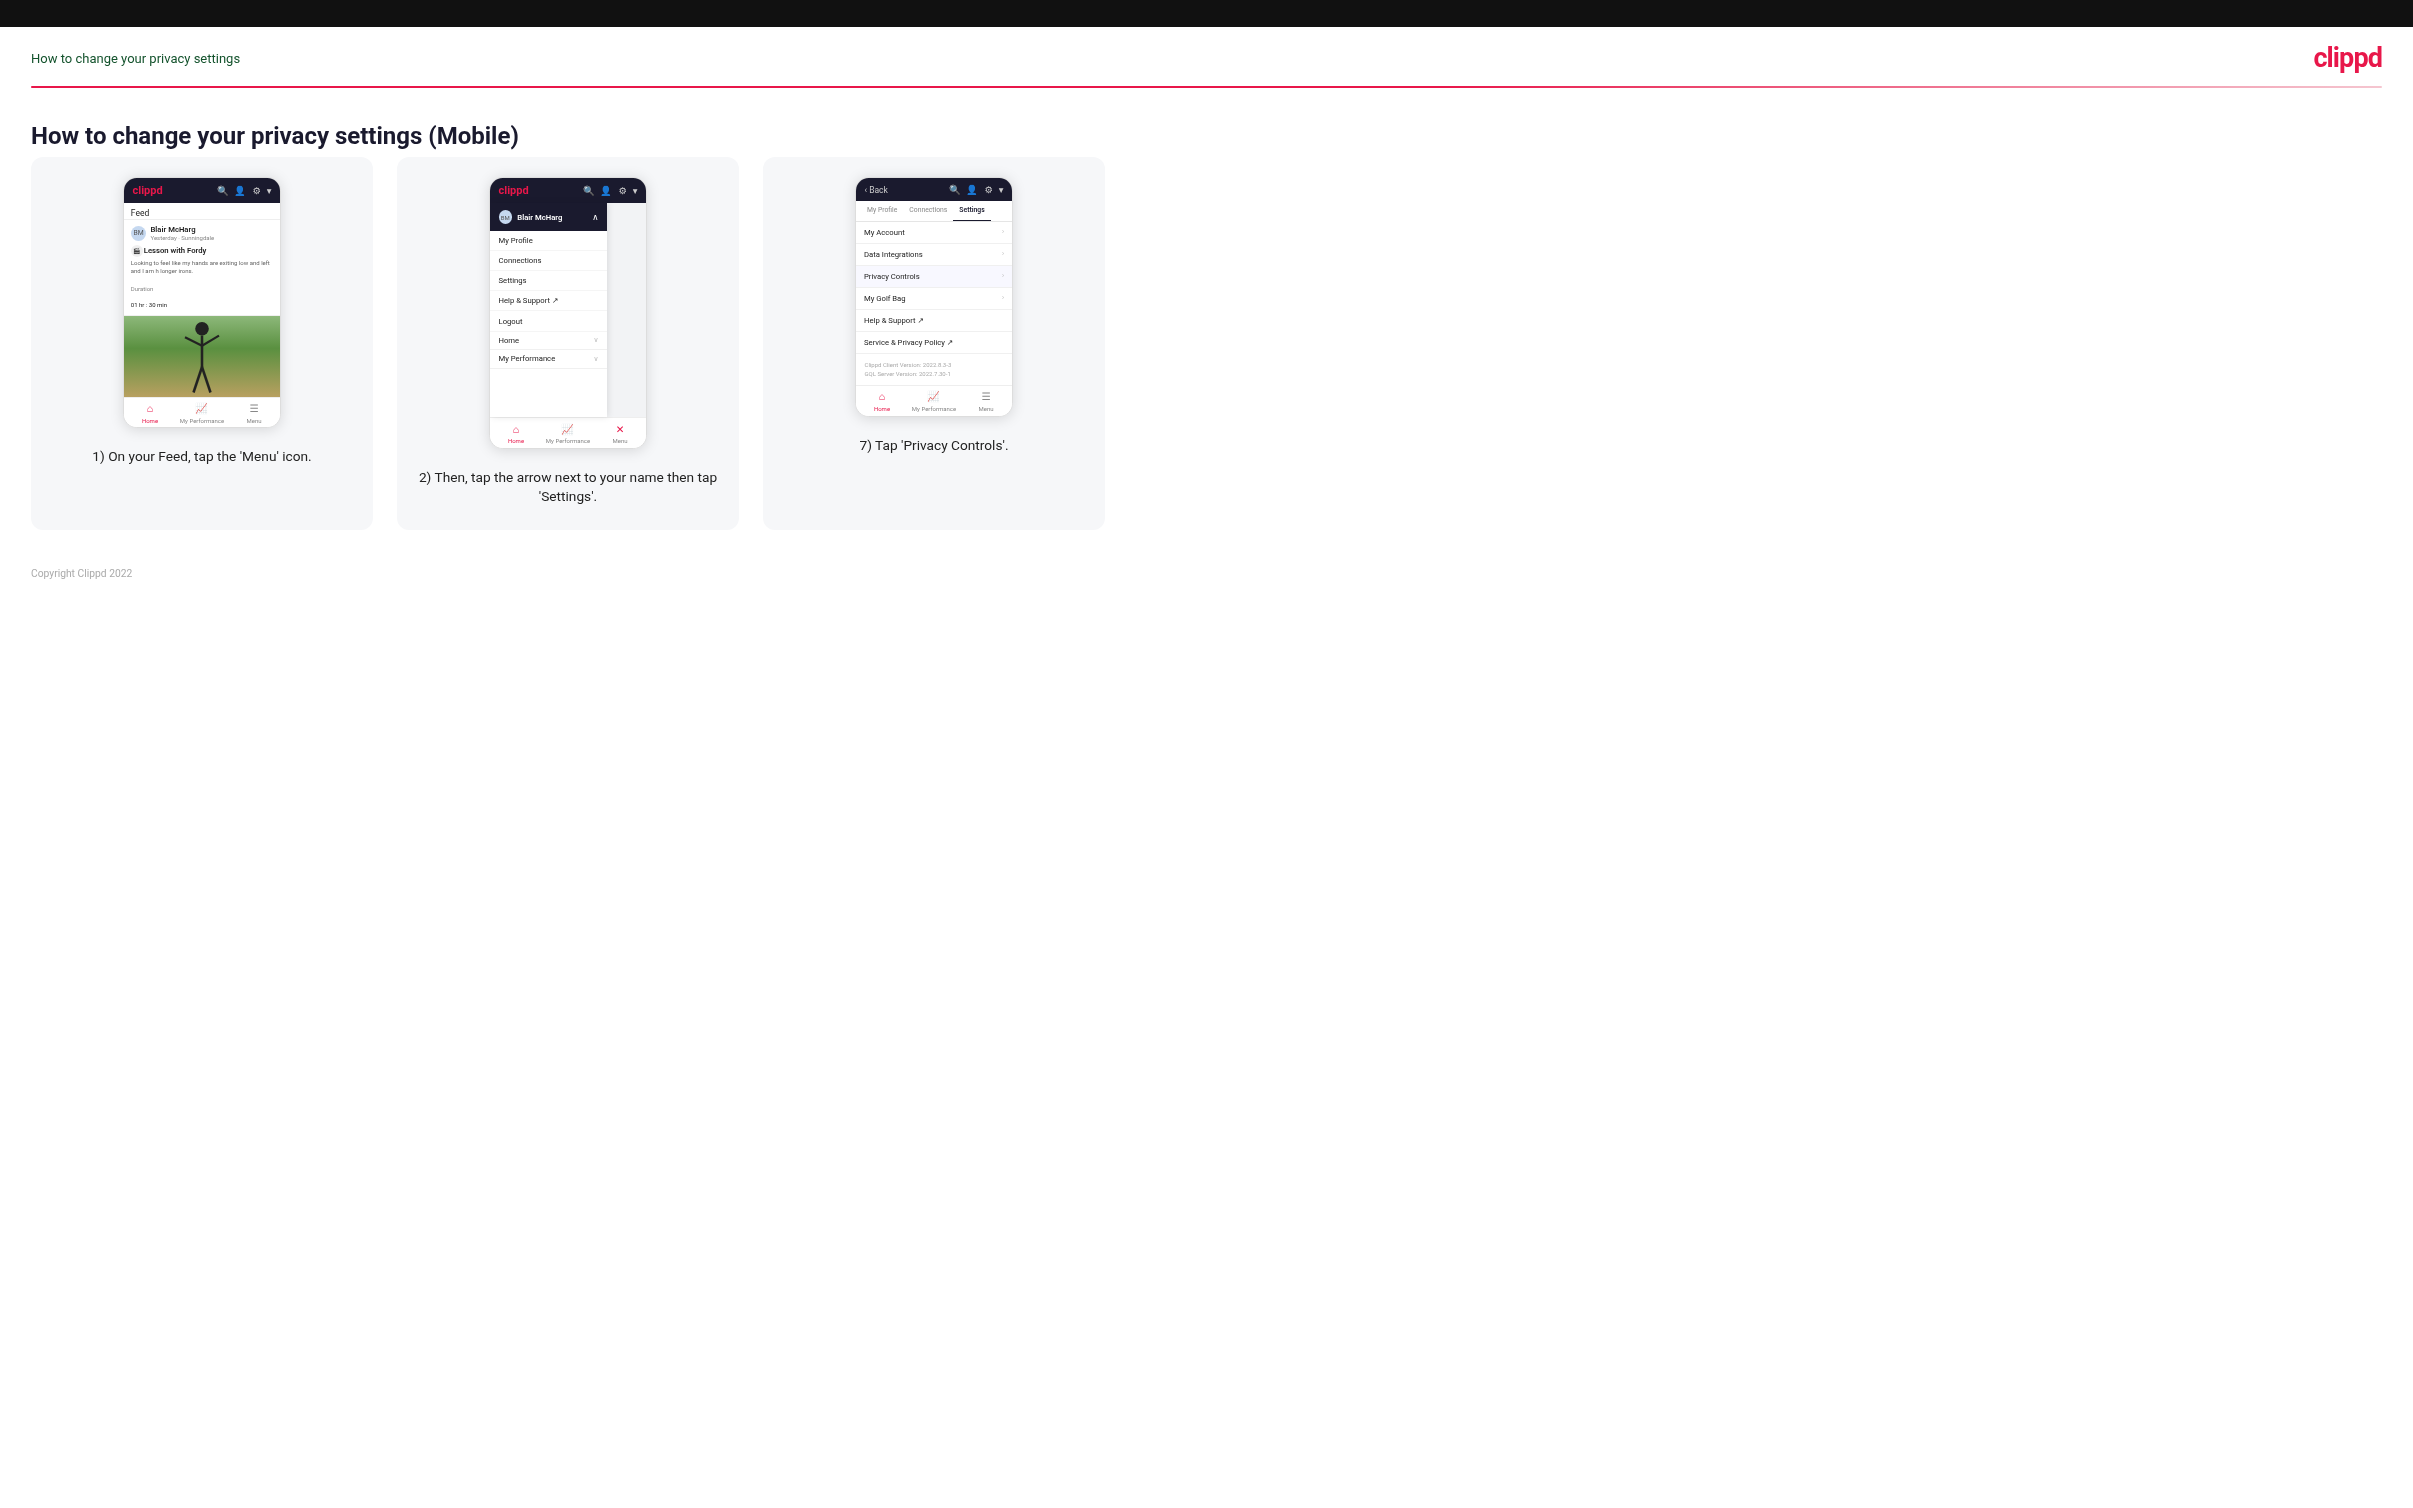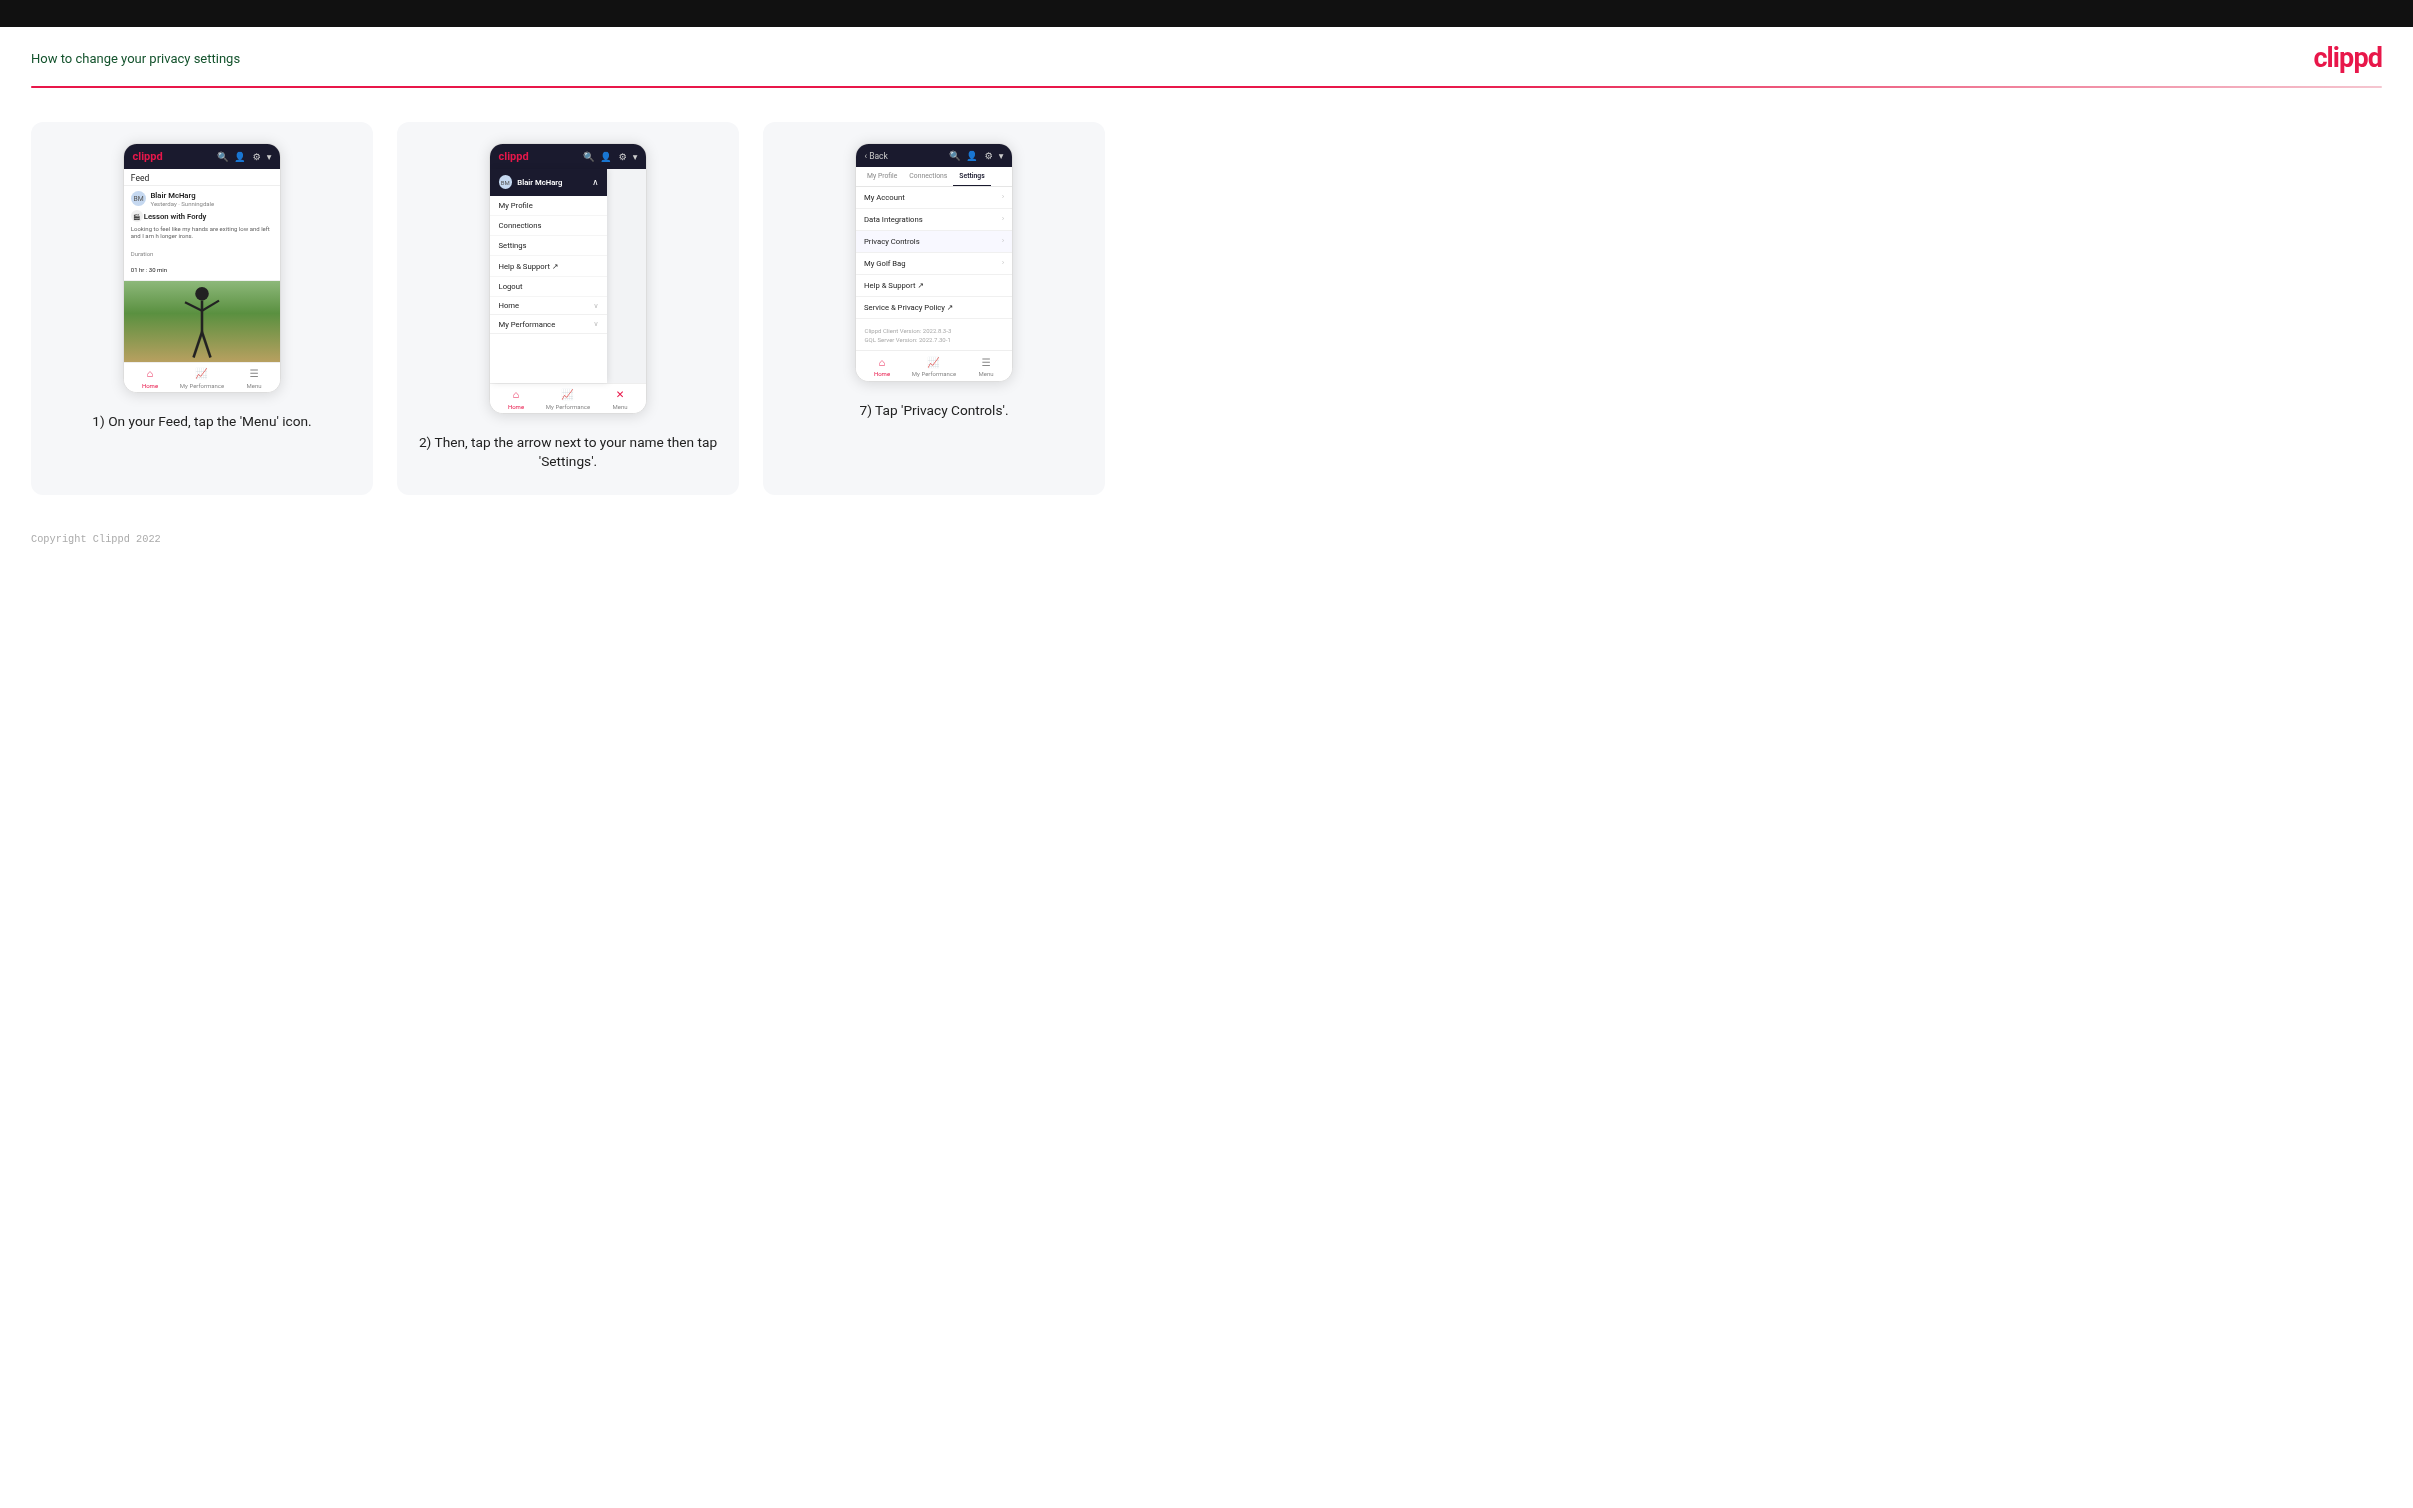--- a/index.html
+++ b/index.html
@@ -375,36 +375,36 @@
       line-height: 1.5;
     }
 
     
     .footer {
       padding: 34px 31px 17px 31px;
     }
     .footer-text {
       font-size: 10.3px;
       color: #aaa;
-      font-family: Liberation Mono, monospace;
     }
   </style>
 </head>
 <body>
 
 <div class="top-bar"></div>
 
 <div class="header">
   <span class="header-title">How to change your privacy settings</span>
   <span class="logo">clippd</span>
 </div>
 
 <div class="divider"></div>
 
 <div class="main">
+  <h1 class="page-title">How to change your privacy settings (Mobile)</h1>
 
   <div class="cards-row">
 
     <div class="card">
       <div class="phone-mockup">
 
         <div class="phone-nav">
           <span class="phone-logo">clippd</span>
           <div class="phone-nav-icons">
             <span class="phone-nav-icon">🔍</span>

